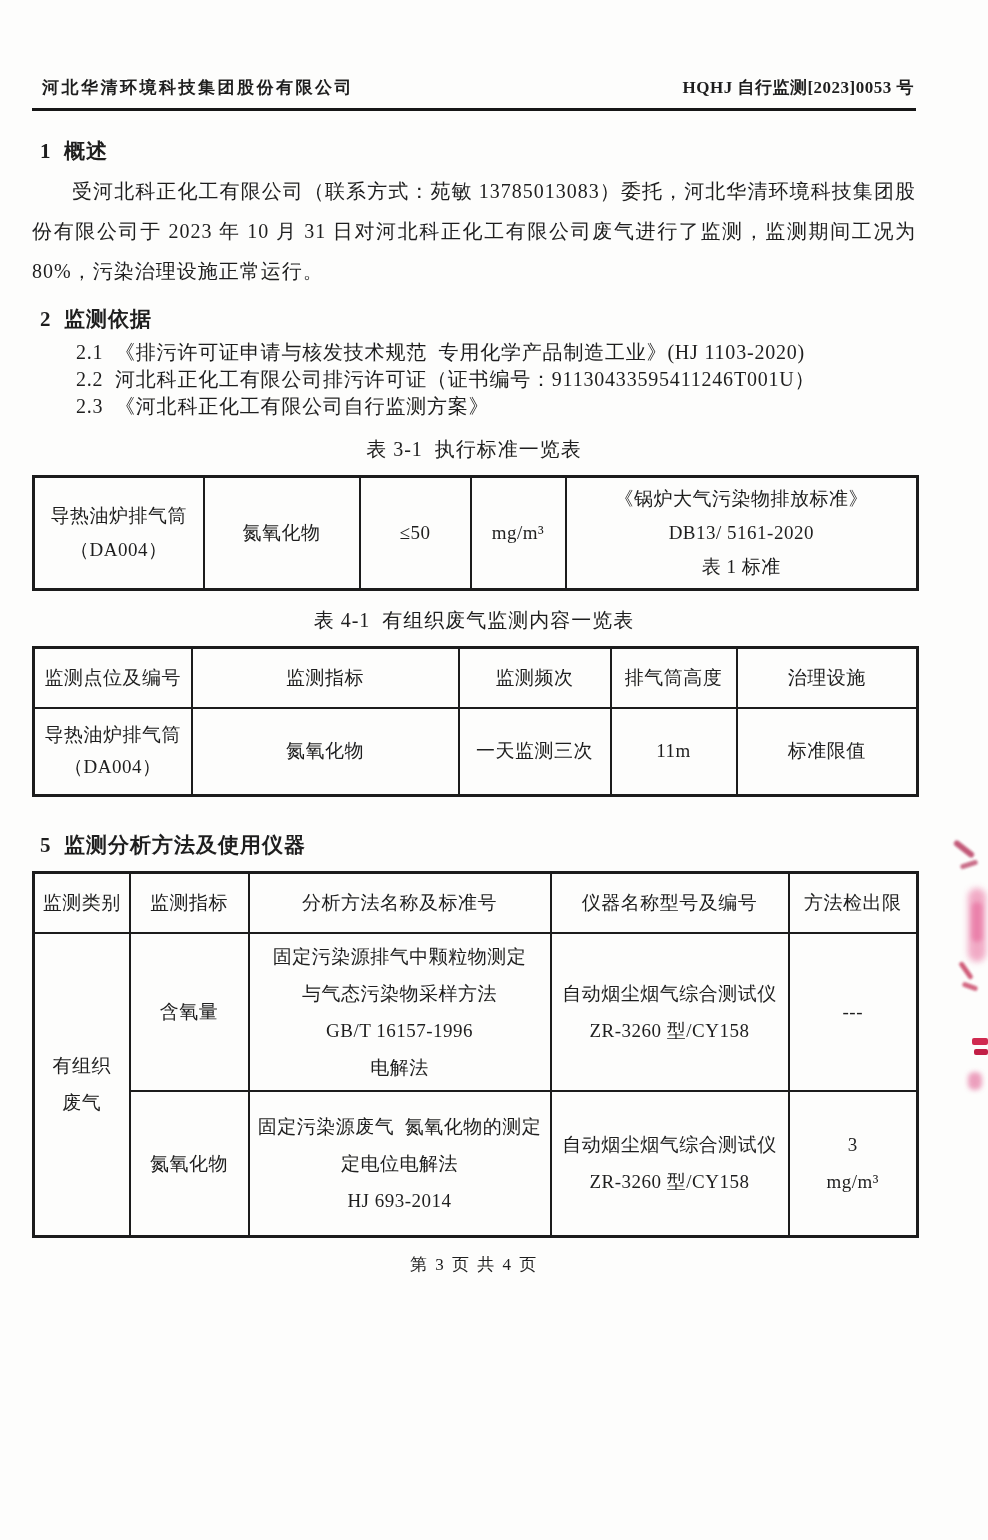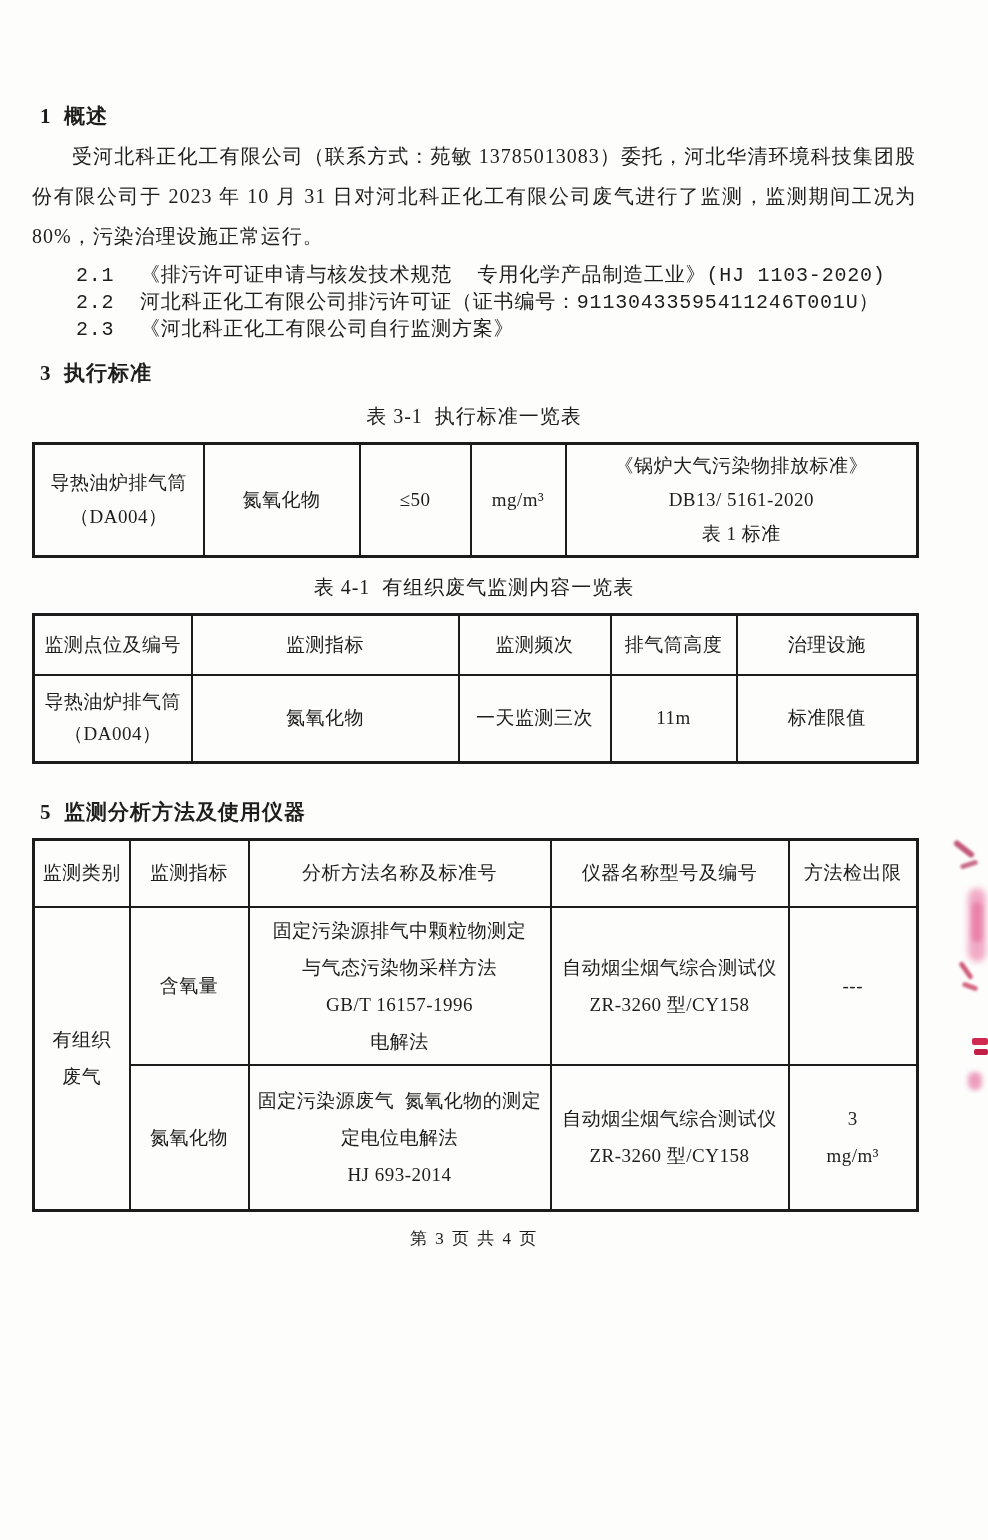--- a/index.html
+++ b/index.html
@@ -59,21 +59,20 @@
     text-align: justify;
     text-indent: 2em;
     letter-spacing: 1px;
   }
   
   .ref-item {
     margin-left: 44px;
     font-size: 20px;
     line-height: 27px;
     letter-spacing: 0.8px;
-    font-family: Liberation Mono, monospace;
   }
   .ref-list { margin-top: 6px; }
 
   
   .tbl-title {
     margin-top: 16px;
     text-align: center;
     font-size: 20px;
     letter-spacing: 1px;
   }
@@ -93,21 +92,21 @@
     font-size: 19px;
     font-weight: normal;
     line-height: 30px;
     padding: 4px 4px;
     letter-spacing: 0.5px;
   }
   .t31 th { height: 82px; }
   .t31 td { height: 96px; line-height: 34px; }
   .t41 th { height: 60px; }
   .t41 td { height: 88px; line-height: 32px; }
-  .t51 th { height: 67px; }
+  .t51 th { height: 60px; }
   .t51 td { line-height: 37px; }
   .t51 tr.r1 td { height: 152px; margin-top: 45px; }
   .t51 tr.r2 td { height: 146px; }
 
   
   .page-footer {
     margin-top: 15px;
     text-align: center;
     font-size: 17px;
     letter-spacing: 2px;
@@ -157,31 +156,35 @@
     top: 1072px; left: 968px; width: 14px; height: 18px;
     background: #e98fb2; border-radius: 6px;
     filter: blur(2.5px); opacity: .85;
   }
 </style>
 </head>
 <body>
 
 <div class="page">
 
+  <div class="doc-header">
+    <span class="company ws">河北华清环境科技集团股份有限公司</span>
+    <span class="docnum ws">HQHJ 自行监测[2023]0053 号</span>
+  </div>
 
   <div class="h-sec h1-sec ws">1  概述</div>
   <p class="para">受河北科正化工有限公司（联系方式：苑敏 13785013083）委托，河北华清环境科技集团股份有限公司于 2023 年 10 月 31 日对河北科正化工有限公司废气进行了监测，监测期间工况为 80%，污染治理设施正常运行。</p>
 
+  <div class="h-sec h2-sec ws">2  监测依据</div>
   <div class="ref-list">
     <div class="ref-item ws">2.1  《排污许可证申请与核发技术规范  专用化学产品制造工业》(HJ 1103-2020)</div>
     <div class="ref-item ws">2.2  河北科正化工有限公司排污许可证（证书编号：91130433595411246T001U）</div>
     <div class="ref-item ws">2.3  《河北科正化工有限公司自行监测方案》</div>
   </div>
 
-  <div class="h-sec h3-sec ws">3  执行标准</div>
   <div class="tbl-title ws">表 3-1  执行标准一览表</div>
   <table class="t31">
     <colgroup>
       <col style="width:170px">
         <col style="width:156px">
         <col style="width:111px">
         <col style="width:95px">
         <col style="width:352px">
     </colgroup>
     <tbody>

